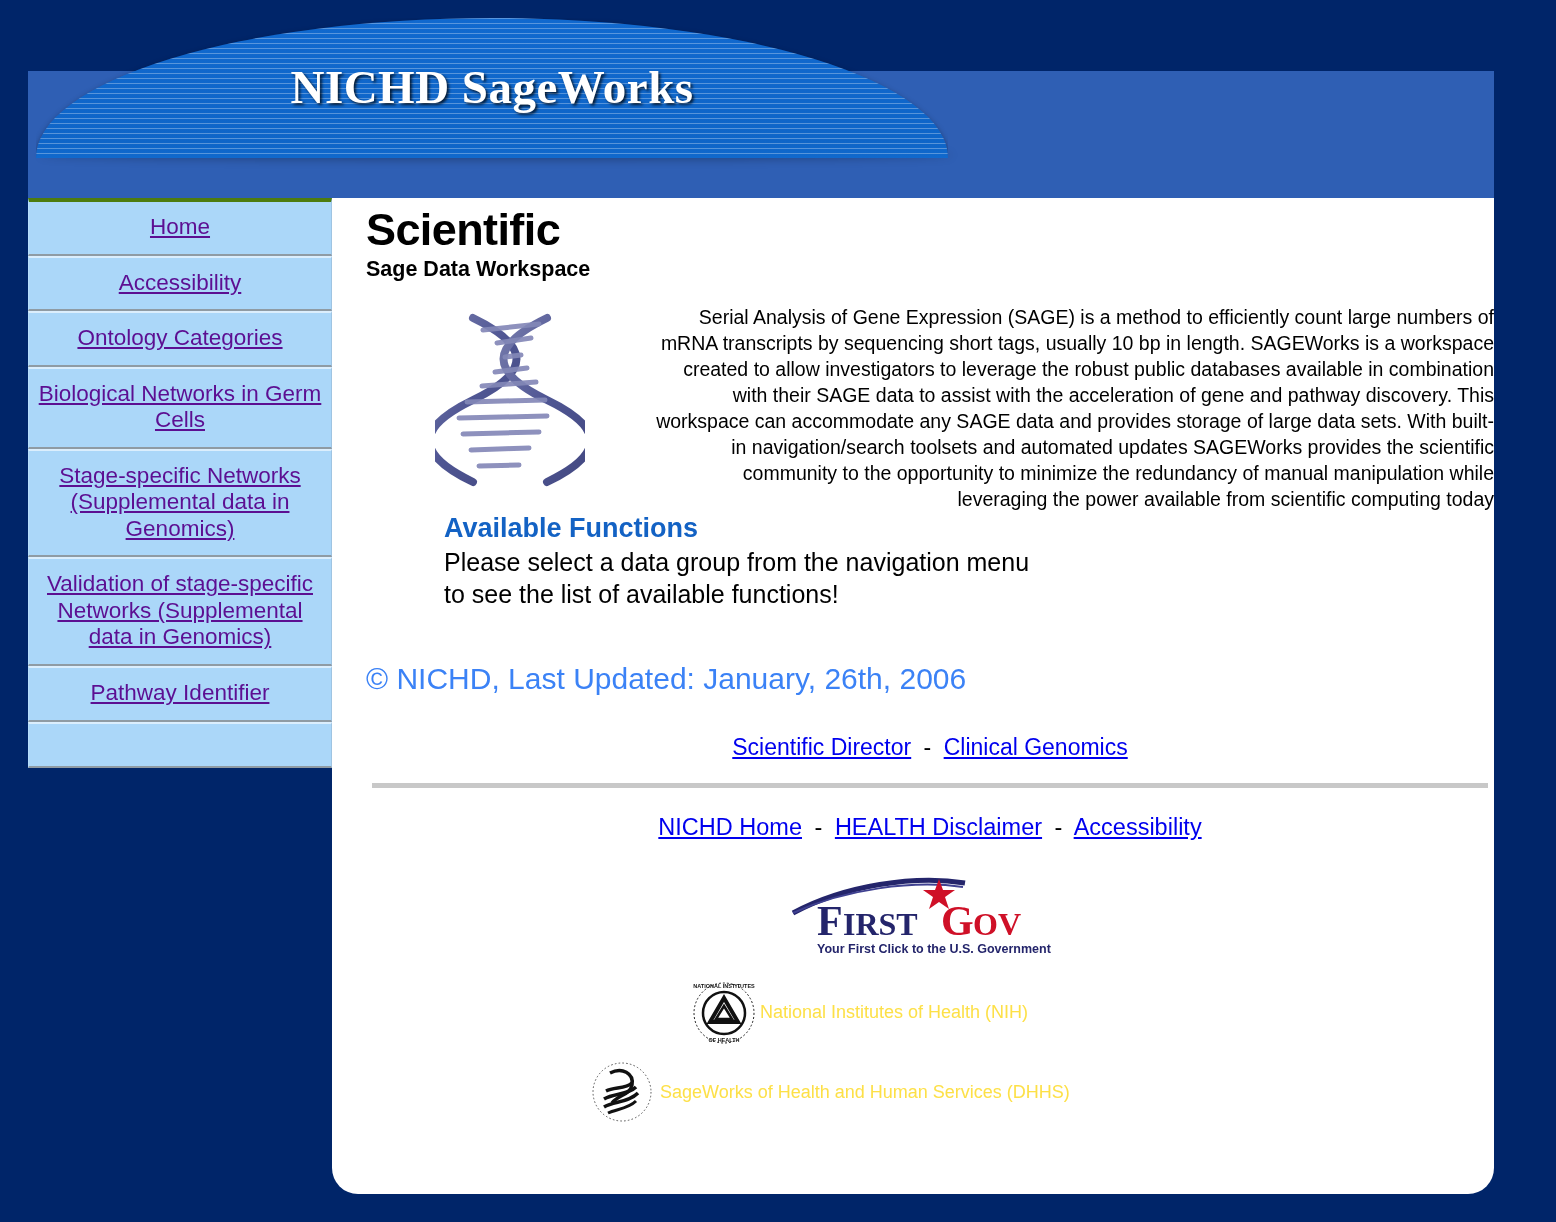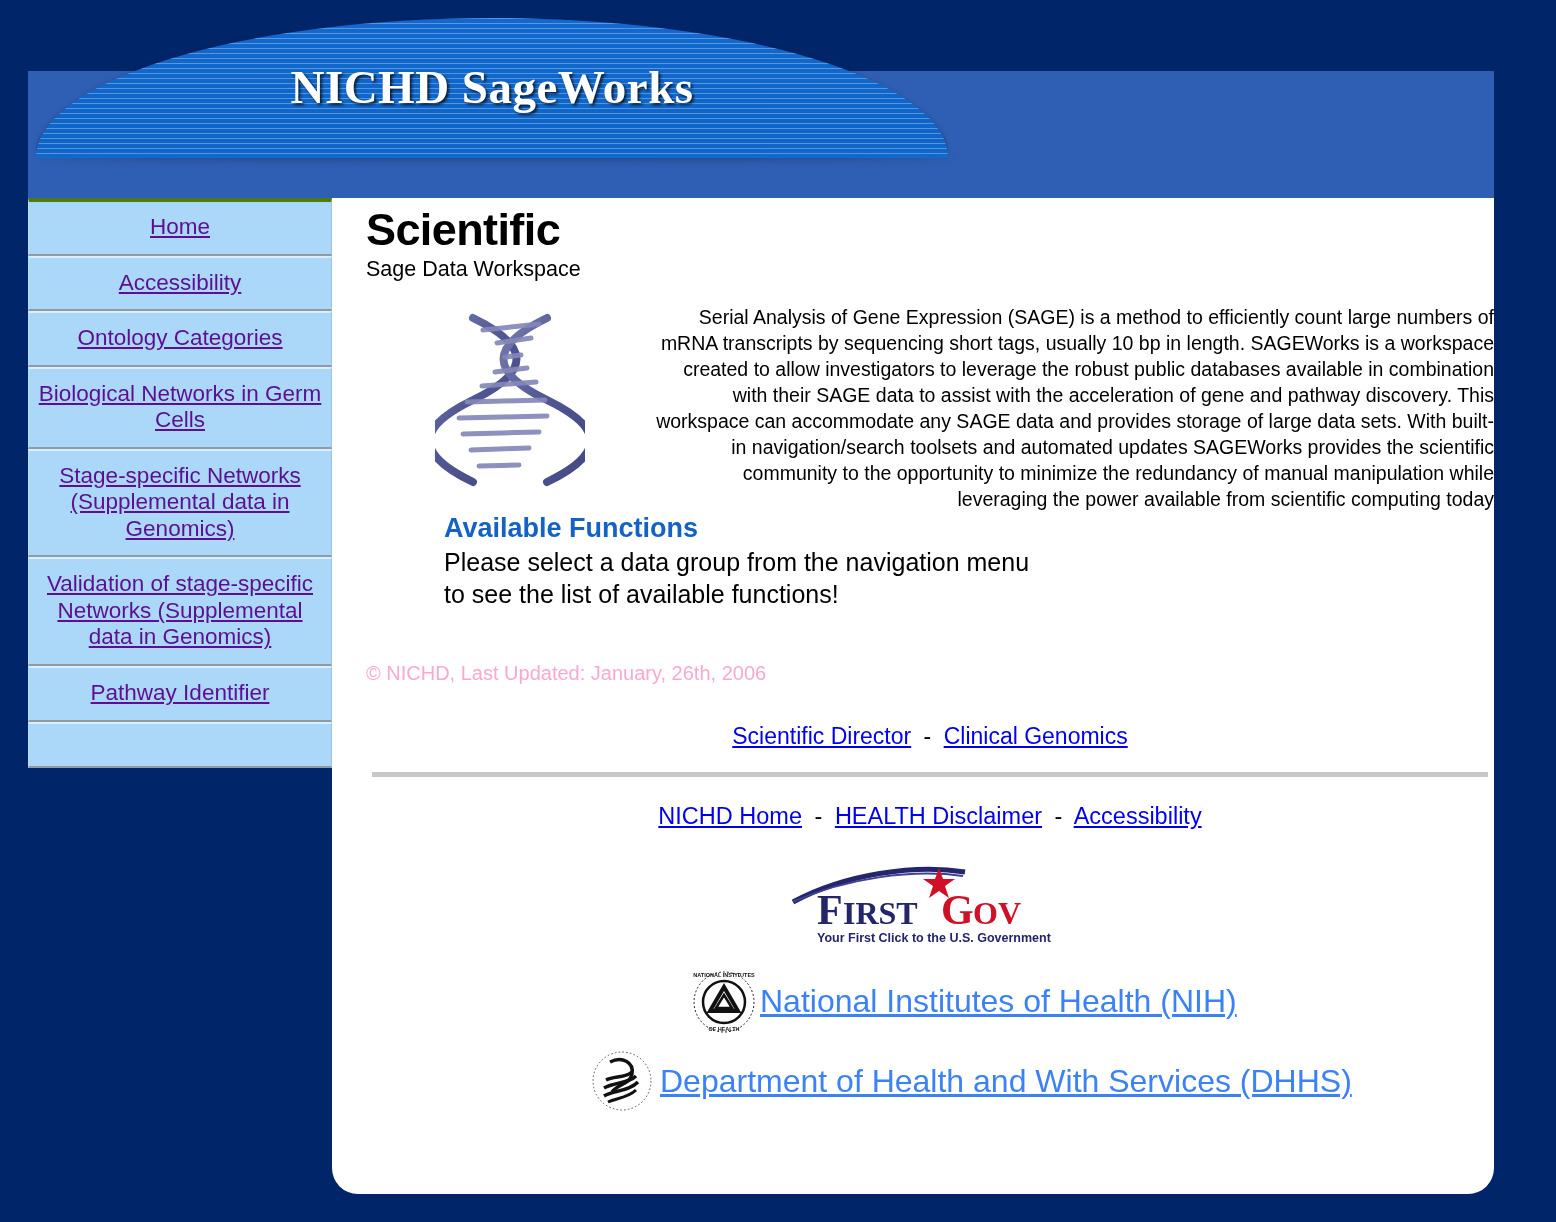--- a/index.html
+++ b/index.html
@@ -127,21 +127,21 @@
   .page-title {
     font-size: 45px;
     font-weight: bold;
     color: #000;
     line-height: 1.05;
     margin: 0 0 4px 0;
     letter-spacing: -0.6px;
   }
   .page-subtitle {
     font-size: 21.5px;
-    font-weight: normal;
+    font-weight: bold;
     color: #000;
     margin: 0 12px 20px 0;
   }
 
   .intro-row {
     display: flex;
     align-items: flex-start;
     text-align: right;
   }
   .dna-wrap {
@@ -169,22 +169,22 @@
     margin: 0 0 2px 0;
   }
   .avail-line {
     font-size: 25px;
     color: #000;
     line-height: 1.28;
   }
 
   .copyright {
     margin-top: 52px;
-    font-size: 20px;
-    color: #f9a8d4;
+    font-size: 30px;
+    color: #3b82f6;
   }
 
   .dir-links {
     margin-top: 38px;
     text-align: center;
     font-size: 23px;
     color: #000;
   }
   .blue-link {
     color: #0000ee;
@@ -209,23 +209,22 @@
   .firstgov-row { text-align: center; }
 
   .nih-row, .dhhs-row {
     display: flex;
     align-items: center;
     margin-top: 14px;
   }
   .nih-row { padding-left: 322px; }
   .dhhs-row { padding-left: 222px; margin-top: 16px; }
   .agency-link {
-    color: #3b82f6;
-    text-decoration: underline;
-    font-size: 32px;
+    color: #fde047;
+    font-size: 18px;
     cursor: pointer;
   }
 </style>
 </head>
 <body>
 
 <div id="page">
 
   <div class="banner-band"></div>
   <div class="banner-dome-shadow"></div>
@@ -350,18 +349,18 @@
 
       <div class="dhhs-row">
         <svg width="72" height="64" viewBox="0 0 72 64">
           <circle cx="34" cy="31" r="29" fill="none" stroke="#555" stroke-width="1" stroke-dasharray="1.6 2.2"></circle>
           <path d="M22 12 C34 6, 46 12, 44 24 C42 34, 30 34, 24 42" fill="none" stroke="#111" stroke-width="3.5"></path>
           <path d="M18 30 C26 26, 38 28, 44 22" fill="none" stroke="#111" stroke-width="3.5"></path>
           <path d="M16 38 C26 32, 40 34, 48 26" fill="none" stroke="#111" stroke-width="3.5"></path>
           <path d="M16 46 C26 40, 40 42, 50 32" fill="none" stroke="#111" stroke-width="3.5"></path>
           <path d="M20 52 C28 48, 40 48, 48 40" fill="none" stroke="#111" stroke-width="3"></path>
         </svg>
-        <span class="agency-link">Department of Health and With Services (DHHS)</span>
+        <span class="agency-link">SageWorks of Health and Human Services (DHHS)</span>
       </div>
 
     </div>
   </div>
 </div>
 
 </body></html>

